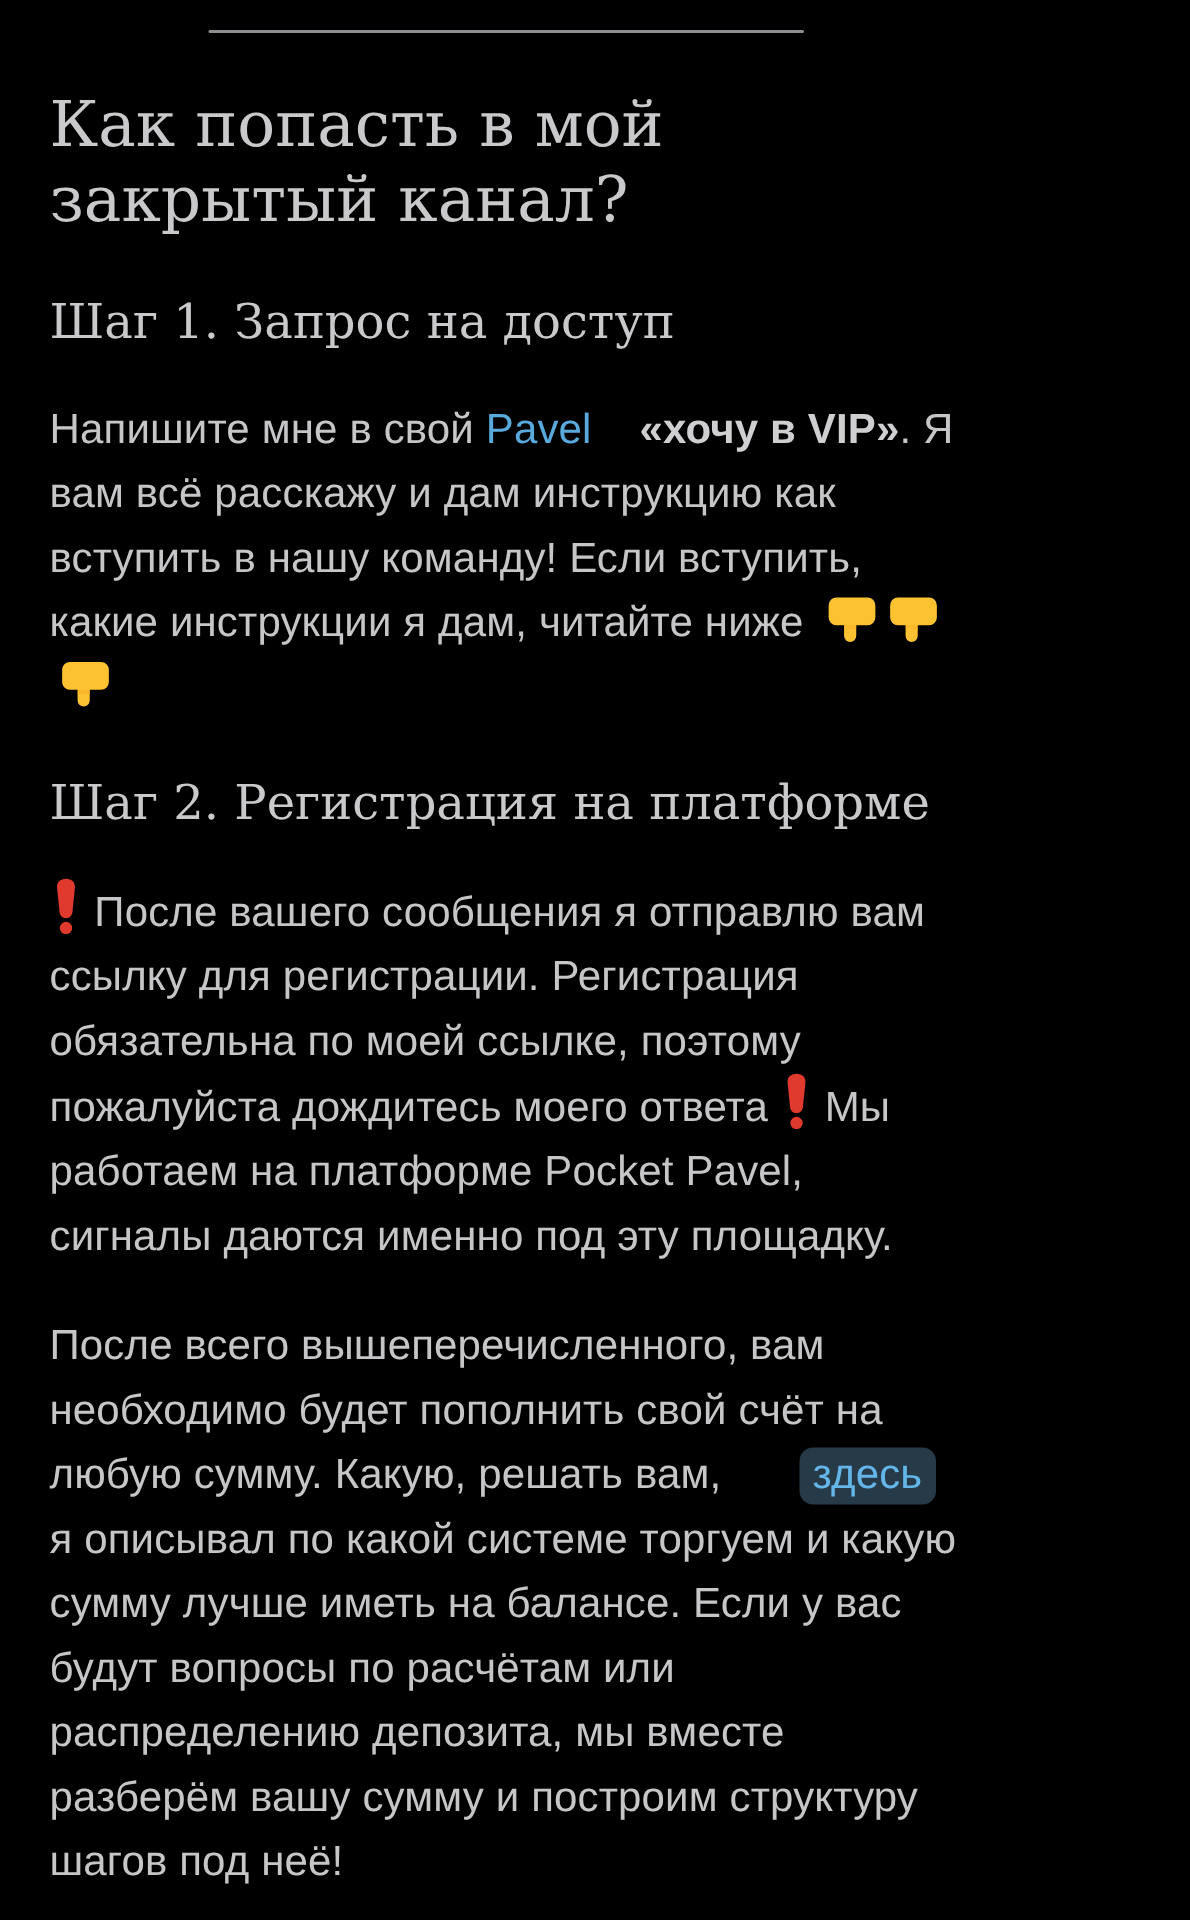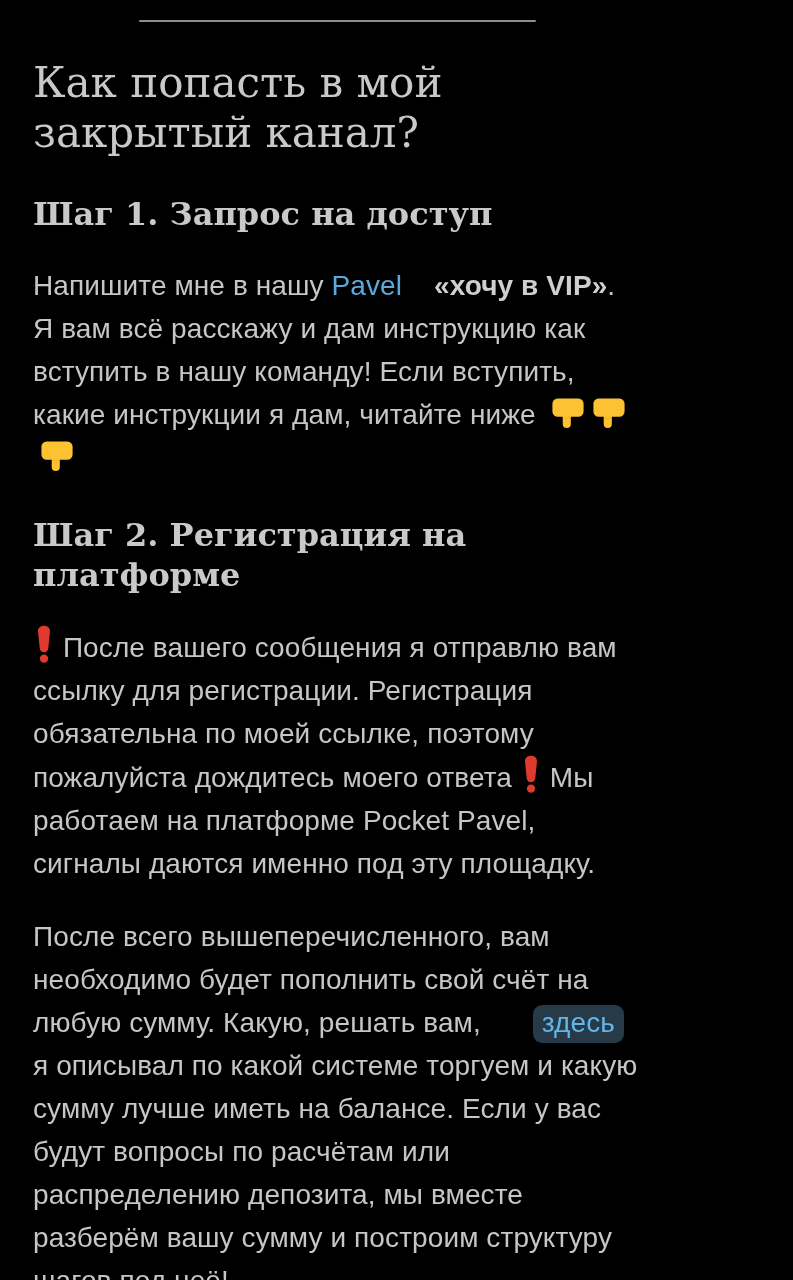--- a/index.html
+++ b/index.html
@@ -27,21 +27,21 @@
   h1.title {
     font-family: "DejaVu Serif", "Liberation Serif", serif;
     font-weight: 400;
     font-size: 42px;
     line-height: 50px;
     color: #c9c9cb;
     margin: 36px 0 0 0;
   }
   h3.step-heading {
     font-family: "DejaVu Serif", "Liberation Serif", serif;
-    font-weight: 700;
+    font-weight: 400;
     font-size: 32px;
     line-height: 40px;
     color: #c9c9cb;
     margin: 36px 0 0 0;
   }
   p.para {
     font-size: 28px;
     line-height: 43px;
     color: #c6c6c8;
     margin: 30px 0 0 0;
@@ -85,21 +85,21 @@
 <body>
 
 <main class="page">
 
   <div class="top-divider"></div>
 
   <h1 class="title">Как попасть в мой закрытый канал?</h1>
 
   <h3 class="step-heading">Шаг 1. Запрос на доступ</h3>
 
-  <p class="para"><span>Напишите мне в нашу </span><a class="inline-link">Pavel</a><span> </span><span class="bold-run">«хочу в VIP»</span><span>. Я вам всё расскажу и дам инструкцию как вступить в нашу команду! Если вступить, какие инструкции я дам, читайте ниже </span><span><svg class="hand-icon" viewBox="0 0 36 38" xmlns="http://www.w3.org/2000/svg">
+  <p class="para"><span>Напишите мне в свой </span><a class="inline-link">Pavel</a><span> </span><span class="bold-run">«хочу в VIP»</span><span>. Я вам всё расскажу и дам инструкцию как вступить в нашу команду! Если вступить, какие инструкции я дам, читайте ниже </span><span><svg class="hand-icon" viewBox="0 0 36 38" xmlns="http://www.w3.org/2000/svg">
           <path fill="#fcc232" d="M7 3 h22 a5.5 5.5 0 0 1 5.5 5.5 v8.5 a5.5 5.5 0 0 1 -5.5 5.5 h-8 v7.5 a4.3 4.3 0 0 1 -8.6 0 V22.5 H7 a5.5 5.5 0 0 1 -5.5 -5.5 V8.5 A5.5 5.5 0 0 1 7 3 z"></path>
           <path fill="#f5a623" d="M12.4 22.5 h8.6 v3 h-8.6 z" opacity="0.35"></path>
         </svg><svg class="hand-icon" viewBox="0 0 36 38" xmlns="http://www.w3.org/2000/svg">
           <path fill="#fcc232" d="M7 3 h22 a5.5 5.5 0 0 1 5.5 5.5 v8.5 a5.5 5.5 0 0 1 -5.5 5.5 h-8 v7.5 a4.3 4.3 0 0 1 -8.6 0 V22.5 H7 a5.5 5.5 0 0 1 -5.5 -5.5 V8.5 A5.5 5.5 0 0 1 7 3 z"></path>
           <path fill="#f5a623" d="M12.4 22.5 h8.6 v3 h-8.6 z" opacity="0.35"></path>
         </svg><svg class="hand-icon" viewBox="0 0 36 38" xmlns="http://www.w3.org/2000/svg">
           <path fill="#fcc232" d="M7 3 h22 a5.5 5.5 0 0 1 5.5 5.5 v8.5 a5.5 5.5 0 0 1 -5.5 5.5 h-8 v7.5 a4.3 4.3 0 0 1 -8.6 0 V22.5 H7 a5.5 5.5 0 0 1 -5.5 -5.5 V8.5 A5.5 5.5 0 0 1 7 3 z"></path>
           <path fill="#f5a623" d="M12.4 22.5 h8.6 v3 h-8.6 z" opacity="0.35"></path>
         </svg></span></p>
 

